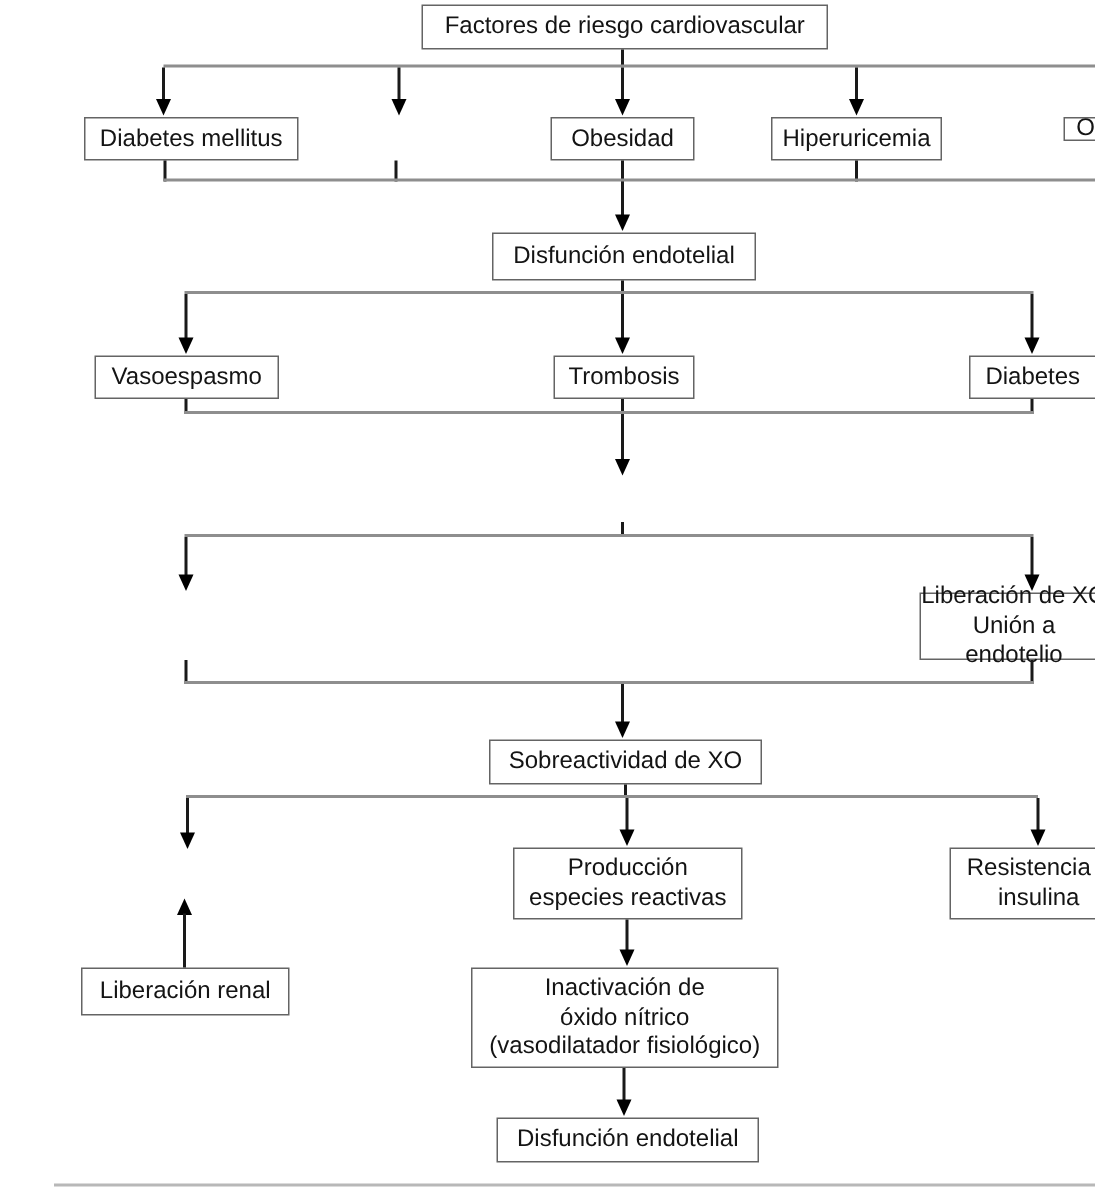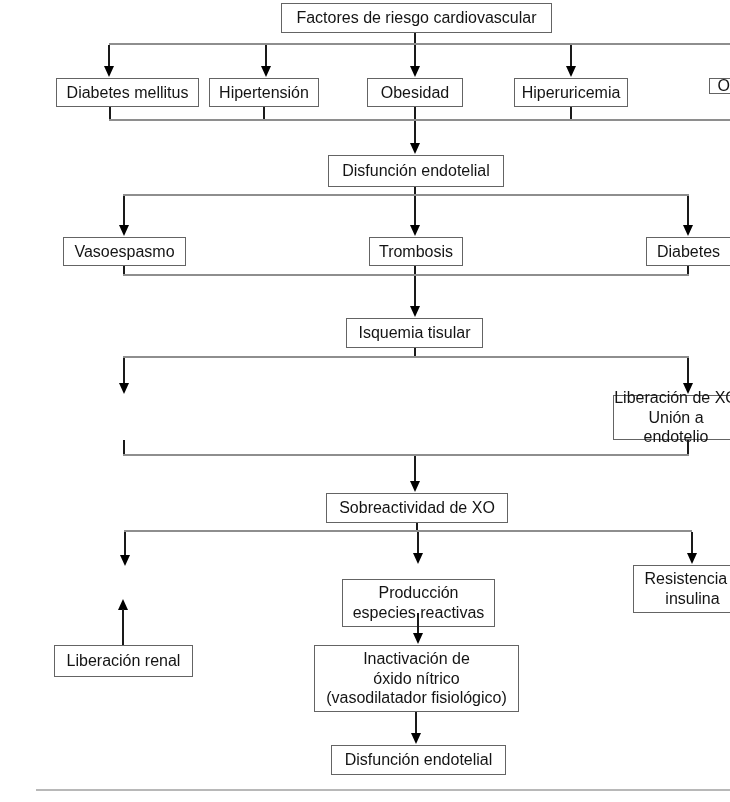--- a/index.html
+++ b/index.html
@@ -25,39 +25,37 @@
   .rule{position:absolute;height:2px;background:#b8b8b8;}
 </style>
 </head>
 <body>
 
 <div class="canvas">
 
   <div class="node" style="left:245px;top:3px;width:271px;height:30px">Factores de riesgo cardiovascular</div>
 
   <div class="node" style="left:20px;top:78px;width:143px;height:29px">Diabetes mellitus</div>
-  <div class="node" style="left:173px;top:78px;width:110px;height:29px">Hipertensión</div>
   <div class="node" style="left:331px;top:78px;width:96px;height:29px">Obesidad</div>
   <div class="node" style="left:478px;top:78px;width:114px;height:29px">Hiperuricemia</div>
   <div class="node" style="left:673px;top:78px;width:56px;height:16px">Otros</div>
 
   <div class="node" style="left:292px;top:155px;width:176px;height:32px">Disfunción endotelial</div>
 
   <div class="node" style="left:27px;top:237px;width:123px;height:29px">Vasoespasmo</div>
   <div class="node" style="left:333px;top:237px;width:94px;height:29px">Trombosis</div>
   <div class="node" style="left:610px;top:237px;width:85px;height:29px">Diabetes</div>
 
-  <div class="node" style="left:310px;top:318px;width:137px;height:30px">Isquemia tisular</div>
 
   <div class="node" style="left:577px;top:395px;width:126px;height:45px">Liberación de XO
 Unión a endotelio</div>
 
   <div class="node" style="left:290px;top:493px;width:182px;height:30px">Sobreactividad de XO</div>
 
-  <div class="node" style="left:306px;top:579px;width:153px;height:48px">Producción
+  <div class="node" style="left:306px;top:565px;width:153px;height:48px">Producción
 especies reactivas</div>
   <div class="node" style="left:597px;top:565px;width:119px;height:48px">Resistencia a
 insulina</div>
 
   <div class="node" style="left:18px;top:645px;width:139px;height:32px">Liberación renal</div>
   <div class="node" style="left:278px;top:645px;width:205px;height:67px">Inactivación de
 óxido nítrico
 (vasodilatador fisiológico)</div>
 
   <div class="node" style="left:295px;top:745px;width:175px;height:30px">Disfunción endotelial</div>

